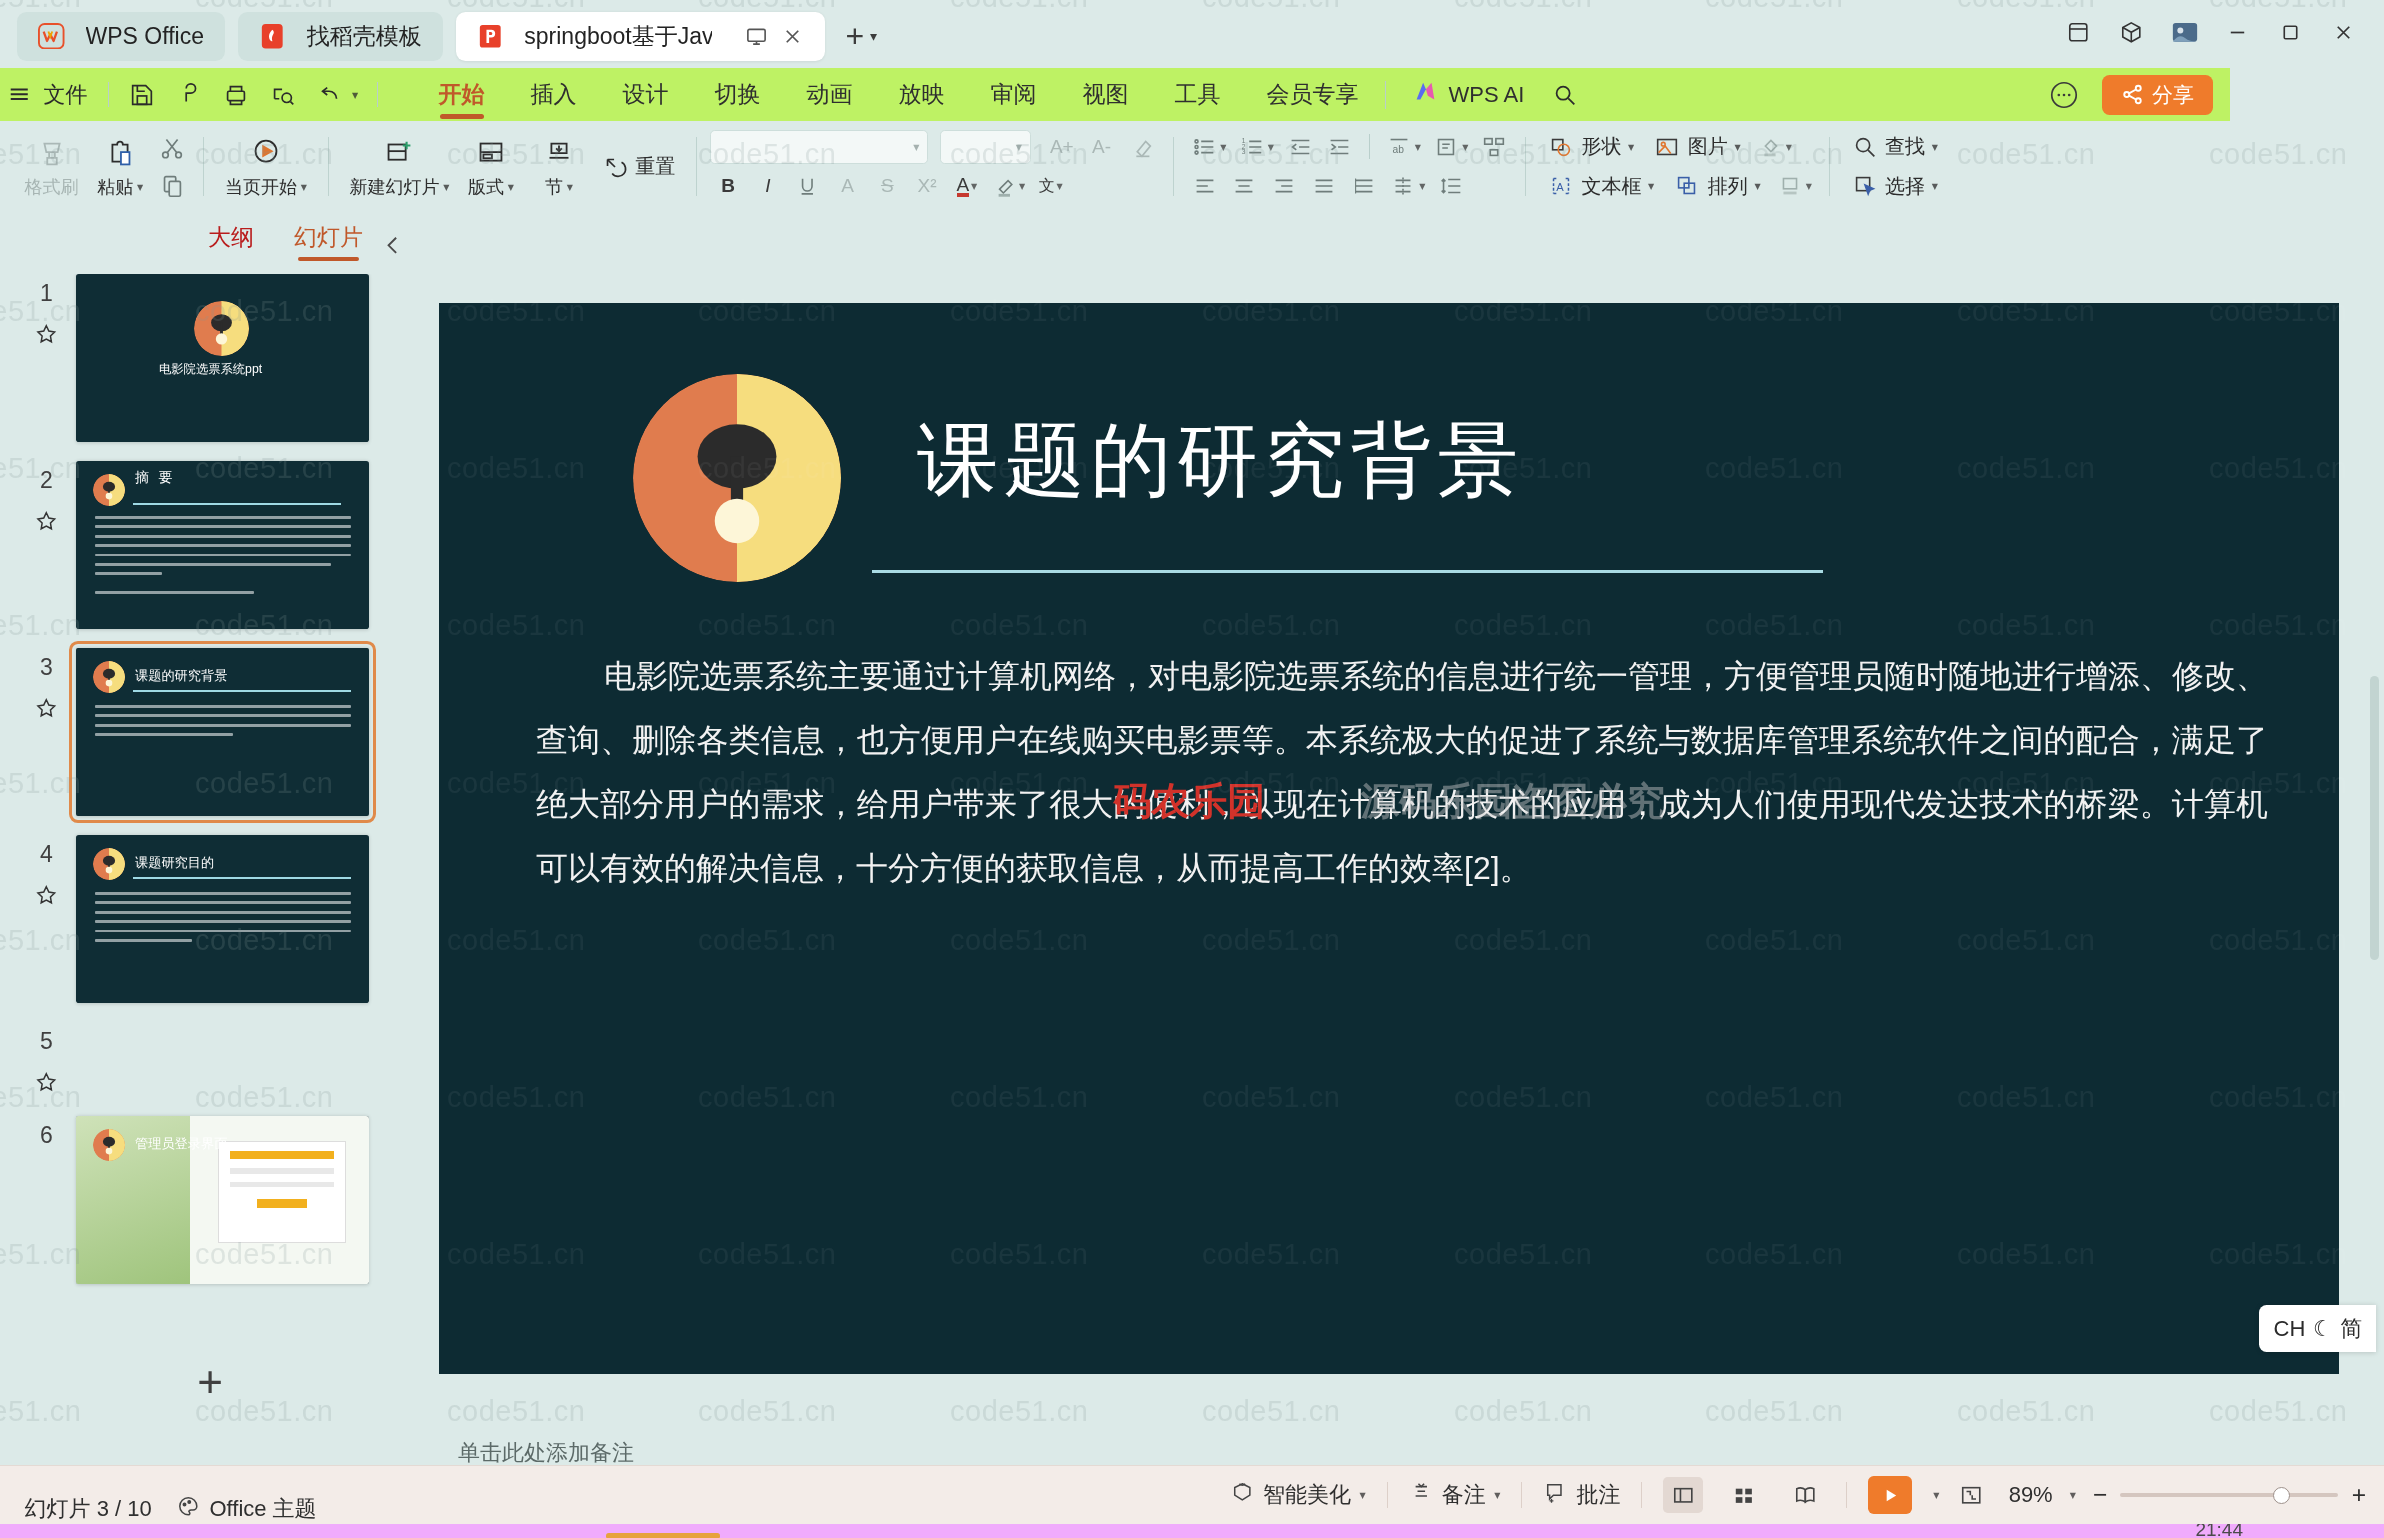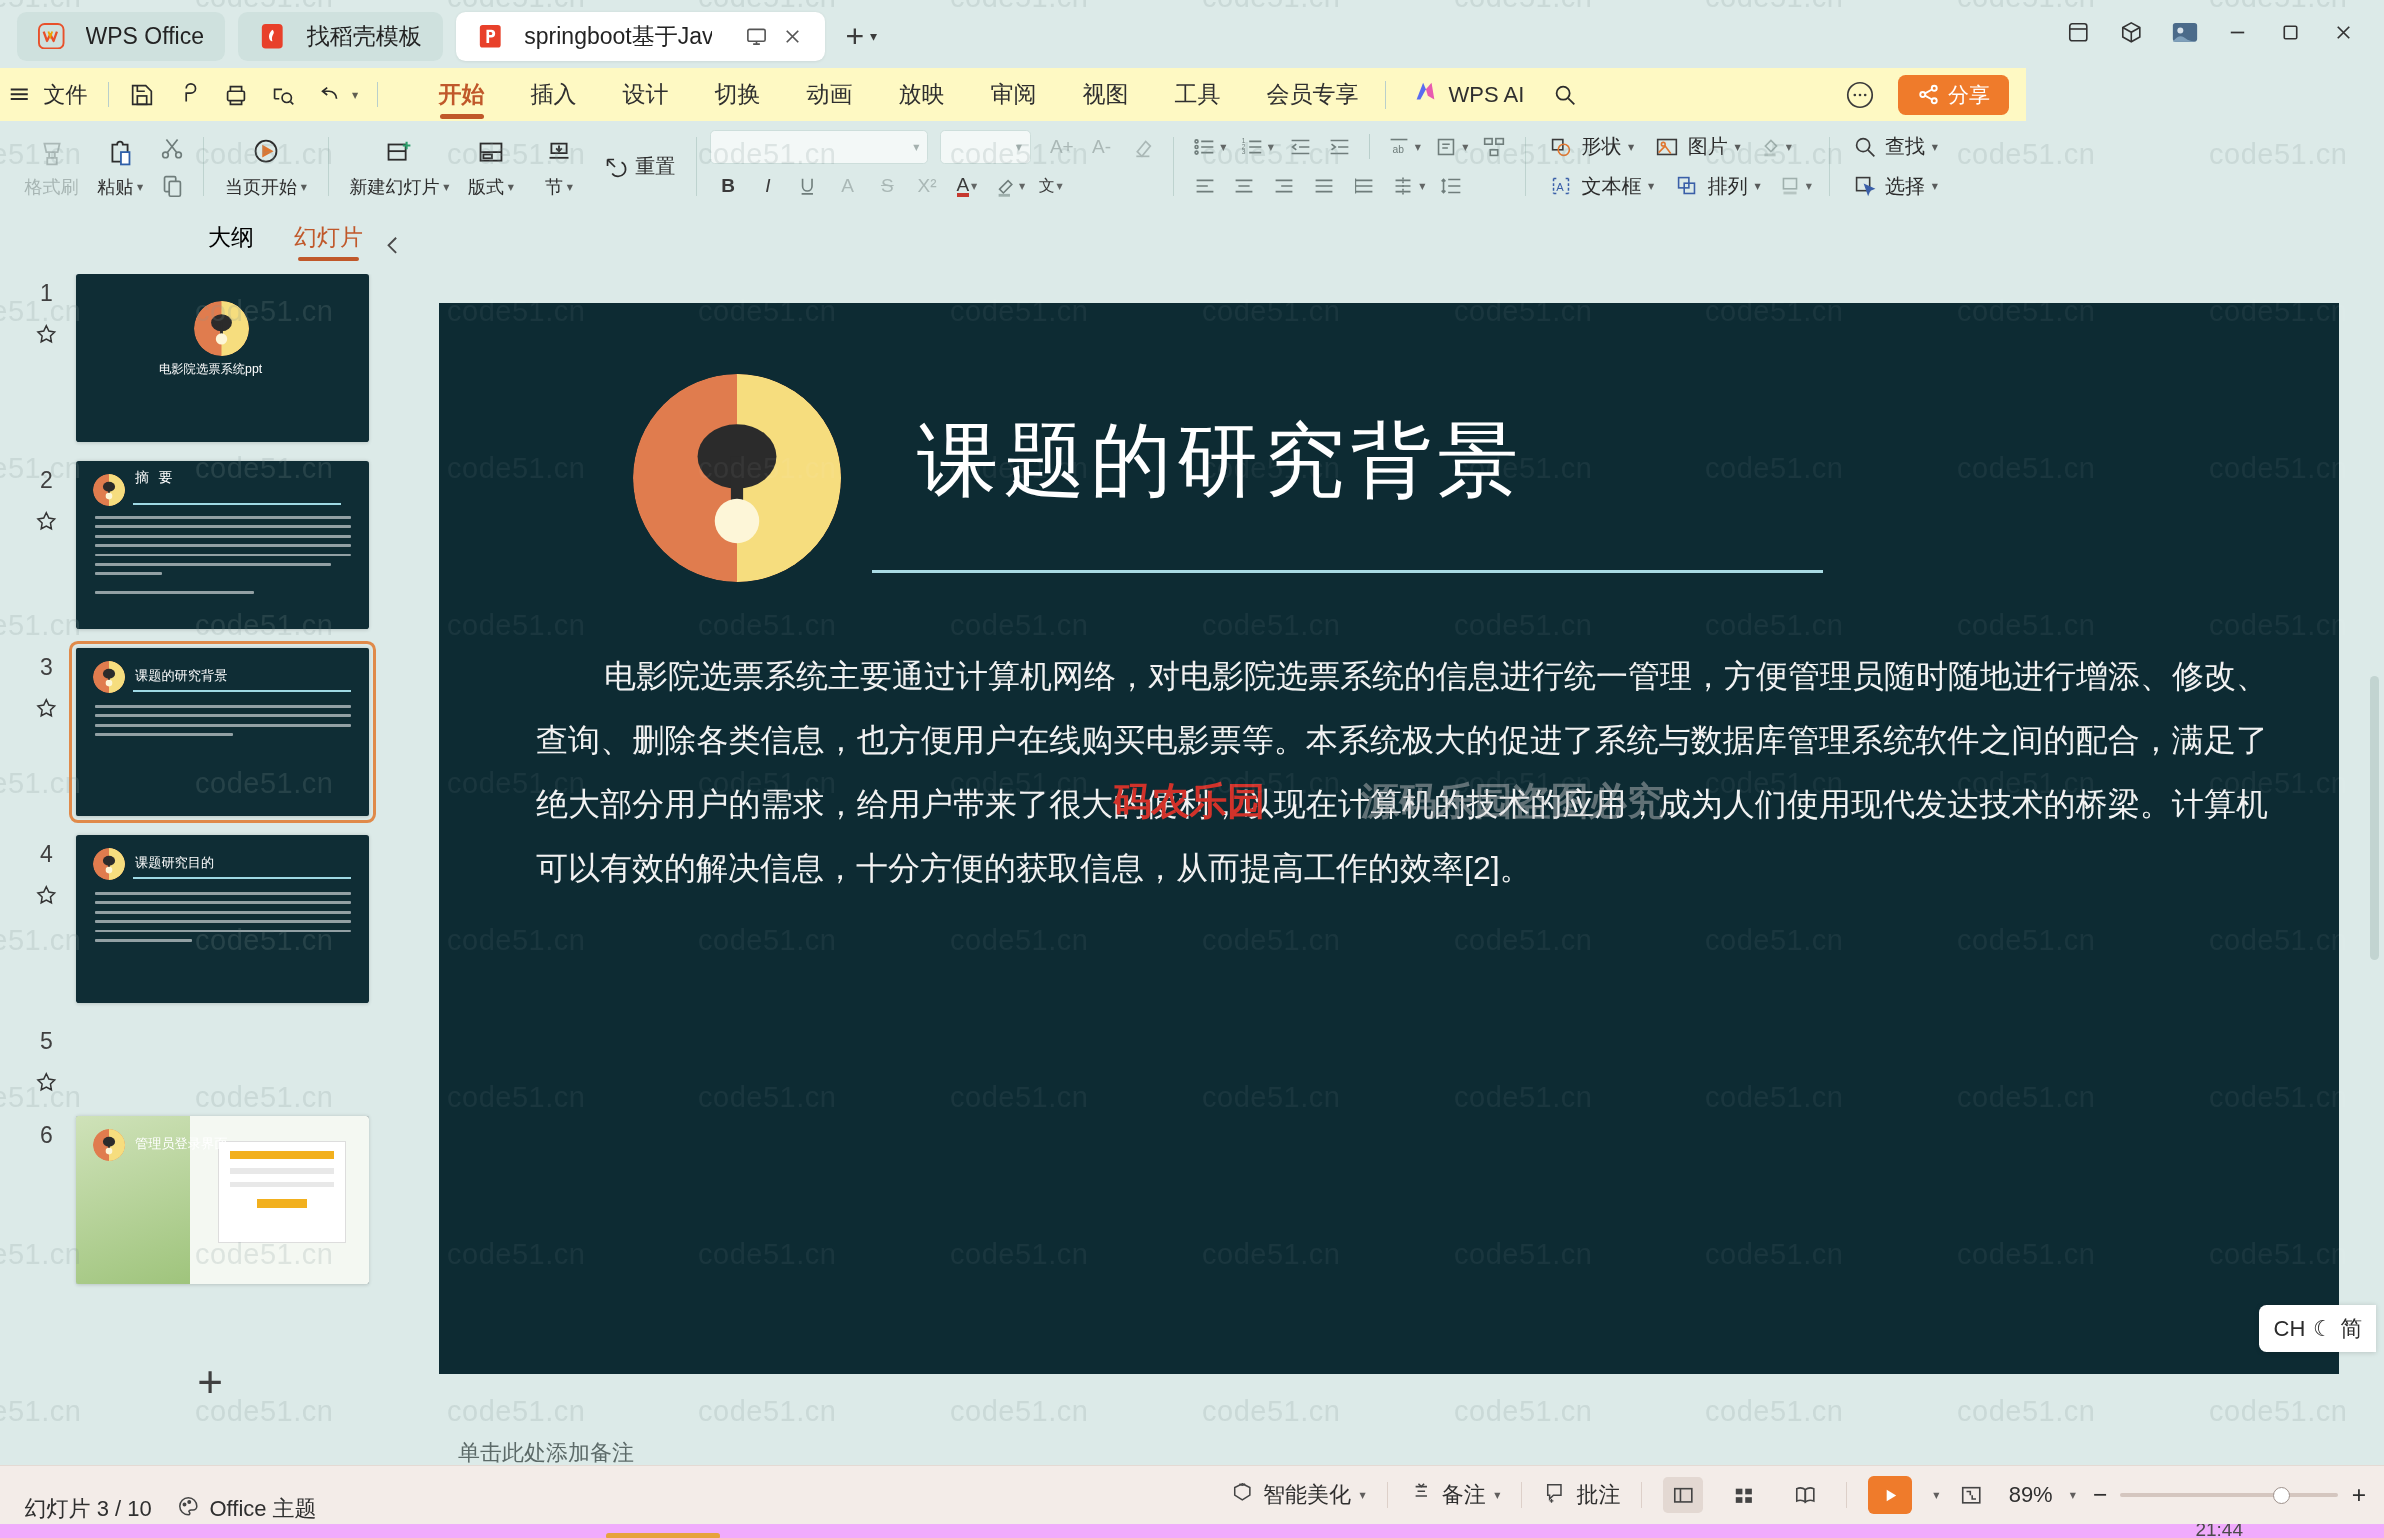--- a/index.html
+++ b/index.html
@@ -51,22 +51,22 @@
   .win-ctrl {
     position: absolute; top: 7.6px; right: 15px; display: flex; align-items: center; gap: 0;
   }
   .win-ctrl .wbtn {
     width: 53px; height: 49px; display: flex; align-items: center; justify-content: center;
     color: #333;
   }
 
   
   .menurow {
-    position: absolute; top: 68px; left: 0; width: 2026px; height: 53px;
-    background: #fef9c3; display: flex; align-items: center; z-index: 20;
+    position: absolute; top: 68px; left: 0; width: 2230px; height: 53px;
+    background: #bef264; display: flex; align-items: center; z-index: 20;
   }
   .qa { display: flex; align-items: center; }
   .qa-item {
     height: 42px; min-width: 42px; display: flex; align-items: center; justify-content: center;
     gap: 7.6px; padding: 0 9.5px; color: #2b2b2b; border-radius: 5.7px;
   }
   .qa-item.file { font-size: 22px; padding: 0 11.4px 0 5.7px; gap: 11.4px; }
   .qa-sep { width: 0.9px; height: 24.6px; background: #b9cfcb; margin: 0 9.5px; }
 
   .rtabs { display: flex; align-items: flex-end; height: 53px; margin-left: 28px; }
@@ -129,21 +129,21 @@
     width: 91px; height: 34px; background: #f3f8f7; border: 0.9px solid #cddedb; border-radius: 4.7px;
     display: flex; align-items: center; justify-content: flex-end; padding-right: 7.6px; color:#8b9a98;
   }
 
   
   .leftpanel {
     position: absolute; top: 212px; left: 0; width: 420px; height: 1230px;
     background: #dceae8; z-index: 10;
   }
   .lp-tabs { display: flex; align-items: flex-end; justify-content: flex-end; padding: 11.4px 57px 0 0; gap: 40px; height: 49px; }
-  .lp-tab { font-size: 23px; color: #000000; position: relative; padding-bottom: 7.6px; }
+  .lp-tab { font-size: 23px; color: #b91c1c; position: relative; padding-bottom: 7.6px; }
   .lp-tab.active { color: #c0582a; }
   .lp-tab.active::after {
     content: ""; position: absolute; left: 3.8px; right: 3.8px; bottom: 0; height: 3.8px; background: #c0582a; border-radius: 1.9px;
   }
   .lp-collapse {
     position: absolute; right: 13.2px; top: 19px; width: 28px; height: 28px;
     display: flex; align-items: center; justify-content: center; color: #4a4a4a;
   }
 
   .thumbs { position: absolute; top: 62px; left: 0; width: 420px; height: 1353px; overflow: hidden; }

